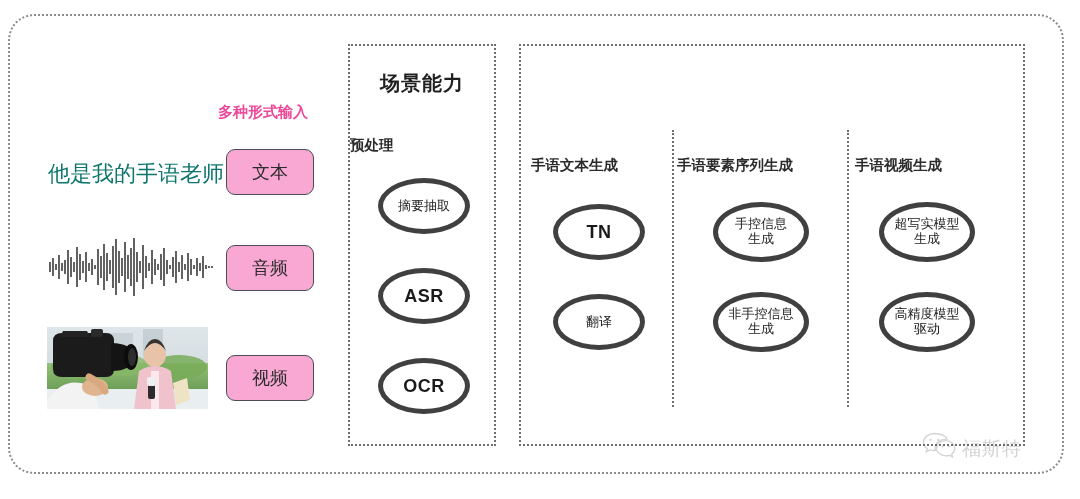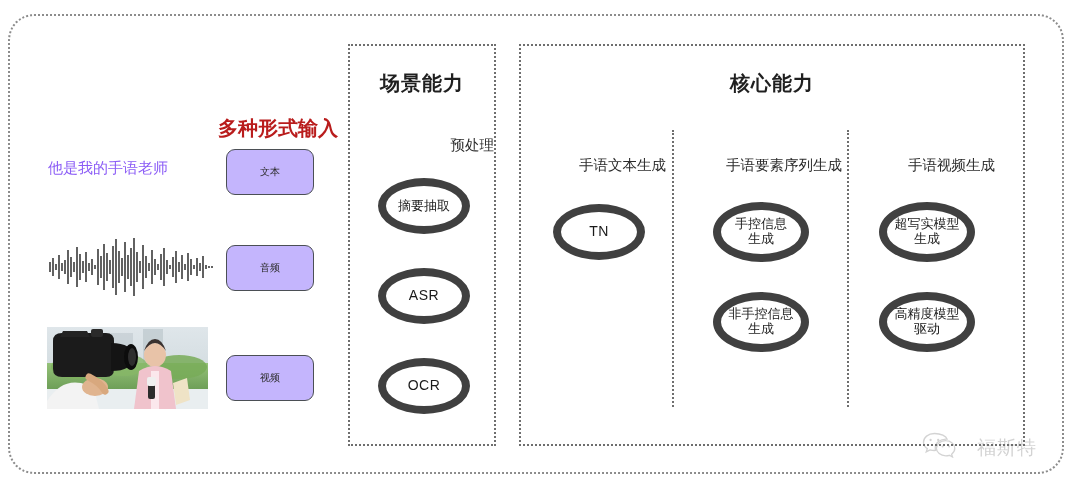--- a/index.html
+++ b/index.html
@@ -58,95 +58,94 @@
     font-size: 20px;
     font-weight: bold;
     color: #1f1f1f;
     letter-spacing: 1px;
   }
   #panel-scene .panel-title { top: 24px; }
   #panel-core  .panel-title { top: 24px; }
 
   .sub-title {
     position: absolute;
-    text-align: right;
+    text-align: left;
     font-size: 14.5px;
     color: #2b2b2b;
     white-space: nowrap;
+    font-weight: bold;
   }
 
   
   .v-divider {
     position: absolute;
     border-left: 2px dotted #6e6e6e;
     width: 0;
   }
 
   
   .ellipse {
     position: absolute;
-    border: 8px solid #404040;
+    border: 5px solid #404040;
     border-radius: 50%;
     box-sizing: border-box;
     display: flex;
     align-items: center;
     justify-content: center;
     text-align: center;
     line-height: 1.12;
     font-size: 13px;
     color: #1a1a1a;
     background: #ffffff;
   }
-  .ellipse.latin { font-size: 14px; letter-spacing: .5px; }
+  .ellipse.latin { font-size: 18px; letter-spacing: .5px; font-weight: bold; }
 
   
   .modal-label {
     position: absolute;
-    font-size: 20px;
+    font-size: 15px;
     font-weight: bold;
-    color: #b91c1c;
+    color: #ec4899;
     white-space: nowrap;
-    margin-top: 12px;
   }
   .sample-text {
     position: absolute;
-    font-size: 15px;
-    color: #8b5cf6;
+    font-size: 22px;
+    color: #0f766e;
     white-space: nowrap;
   }
   .chip {
     position: absolute;
     border: 1.6px solid #4b4f55;
     border-radius: 9px;
     box-sizing: border-box;
     display: flex;
     align-items: center;
     justify-content: center;
-    font-size: 10px;
+    font-size: 18px;
     color: #2b2b2b;
-    background: #c4b5fd;
+    background: #f9a8d4;
   }
 
   .waveform {
     position: absolute;
   }
   .photo {
     position: absolute;
     overflow: hidden;
     border: 0;
   }
 
   
   .watermark {
     position: absolute;
     display: flex;
-    align-items: center;
-    gap: 21px;
+    align-items: flex-end;
+    gap: 6px;
     opacity: .30;
-    font-family: Liberation Mono, monospace;
   }
   .watermark .wm-text {
     font-size: 19px;
     color: #6f6f6f;
     letter-spacing: 1px;
     white-space: nowrap;
   }
 </style>
 </head>
 <body>
@@ -274,27 +273,27 @@
     <div class="sub-title" style="left:0; top:90px; width:100%;">预处理</div>
 
     <div class="ellipse" style="left:28px; top:132px; width:92px; height:56px;">摘要抽取</div>
 
     <div class="ellipse latin" style="left:28px; top:222px; width:92px; height:56px;text-align:center;">ASR</div>
 
     <div class="ellipse latin" style="left:28px; top:312px; width:92px; height:56px;">OCR</div>
   </div>
 
   <div class="panel" id="panel-core">
-    <div class="panel-title">核心能力</div>
 
     <div class="v-divider" style="left:151px; top:84px; height:277px;"></div>
     <div class="v-divider" style="left:326px; top:84px; height:277px;"></div>
 
     <div class="sub-title" style="left:10px; top:110px; width:135px;">手语文本生成</div>
     <div class="ellipse latin" style="left:32px; top:158px; width:92px; height:56px;">TN</div>
+    <div class="ellipse" style="left:32px; top:248px; width:92px; height:56px;">翻译</div>
 
     <div class="sub-title" style="left:156px; top:110px; width:165px;">手语要素序列生成</div>
     <div class="ellipse multiline" style="left:192px; top:156px; width:96px; height:60px; white-space:pre-line;">手控信息
 生成</div>
     <div class="ellipse multiline" style="left:192px; top:246px; width:96px; height:60px; white-space:pre-line;">非手控信息
 生成</div>
 
     <div class="sub-title" style="left:334px; top:110px; width:140px;">手语视频生成</div>
     <div class="ellipse multiline" style="left:358px; top:156px; width:96px; height:60px; white-space:pre-line;">超写实模型
 生成</div>

